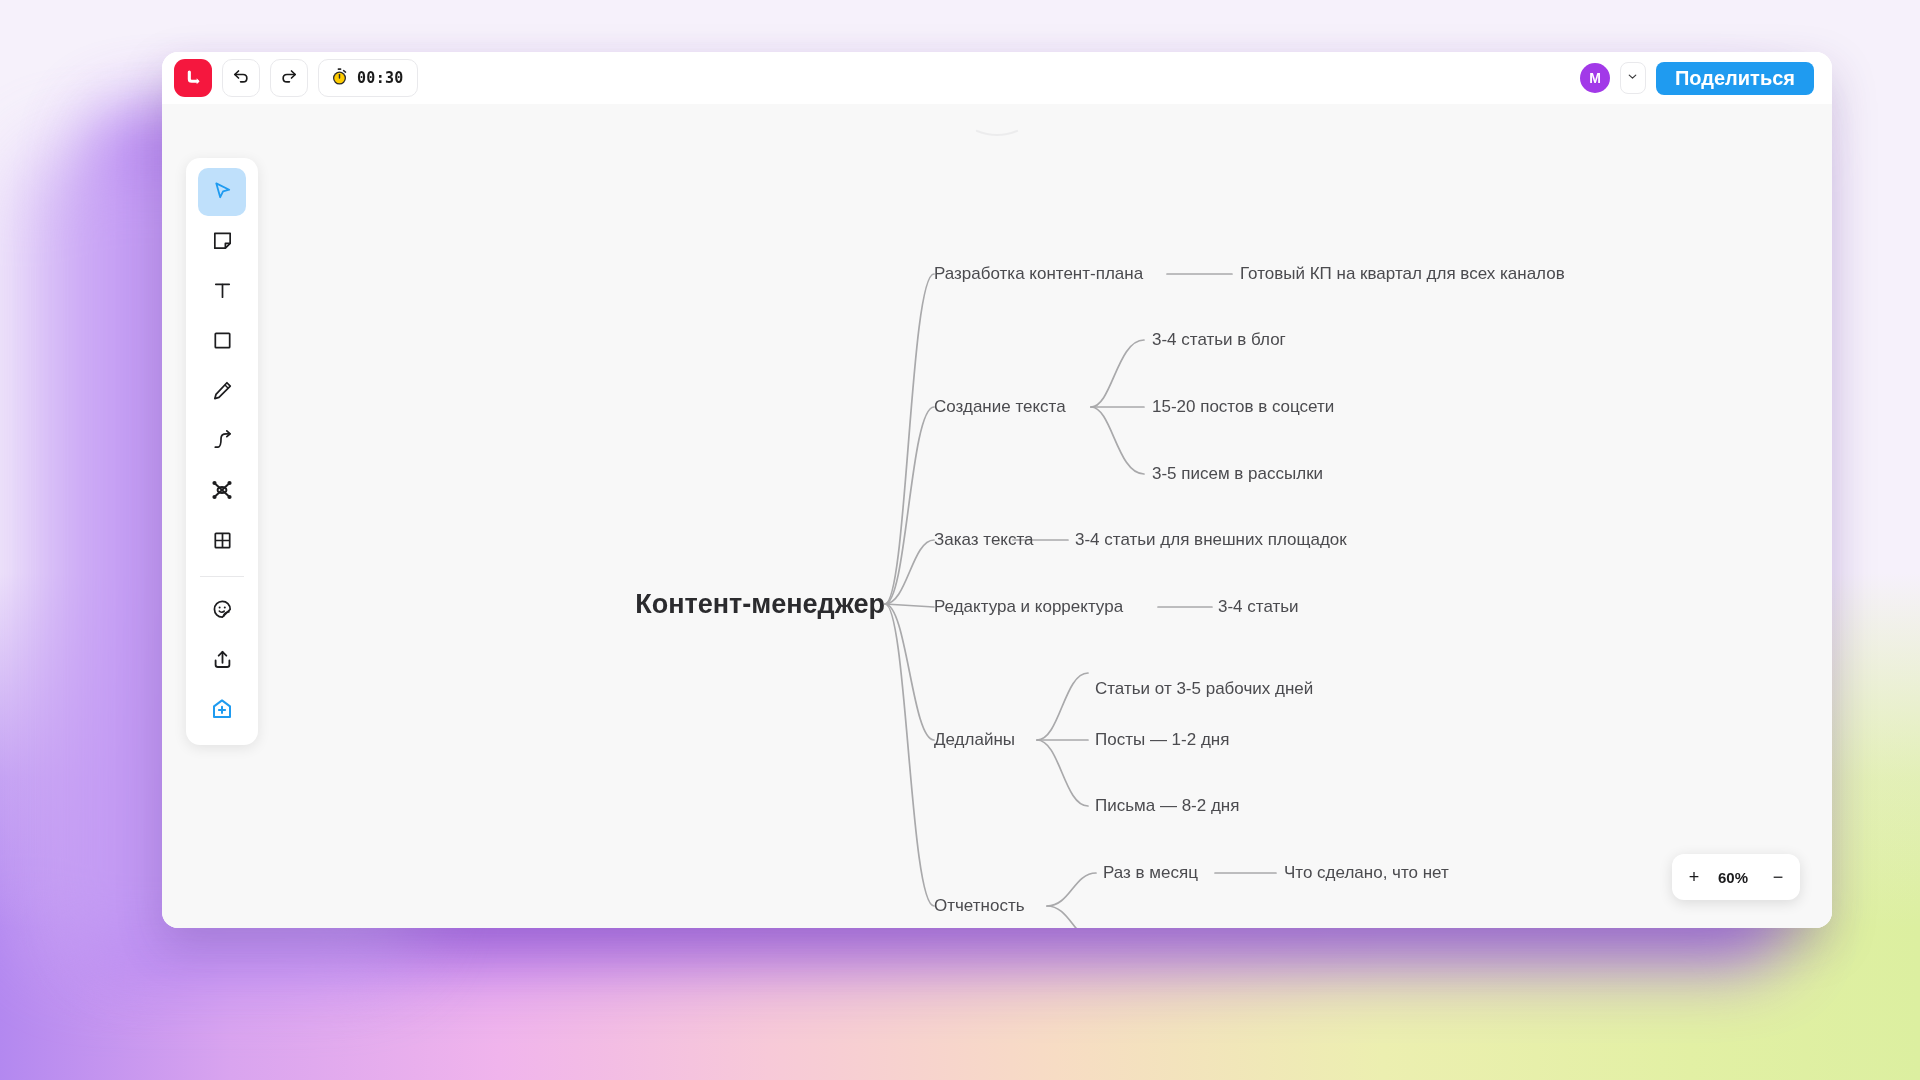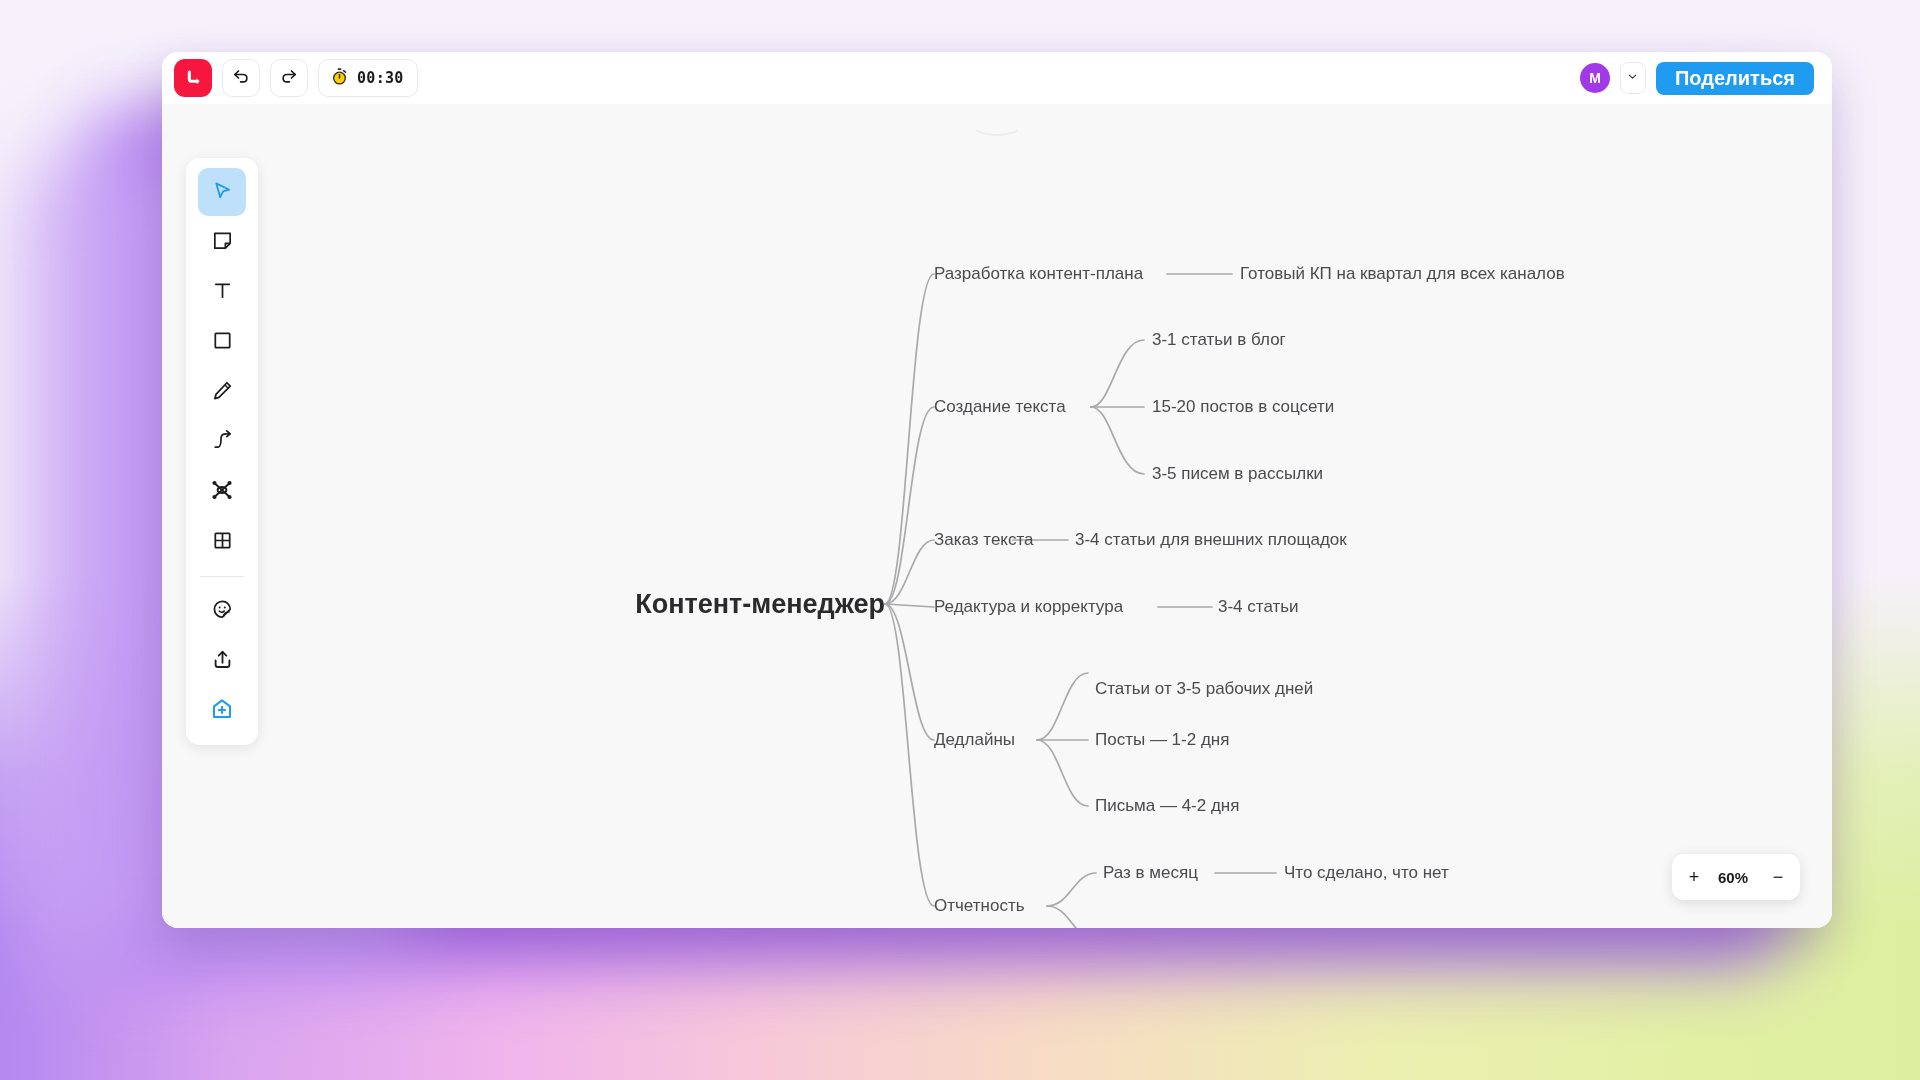--- a/index.html
+++ b/index.html
@@ -385,31 +385,31 @@
 
         <div class="mm-label mm-l1" style="left:772px;top:170px;">Разработка контент-плана</div>
         <div class="mm-label mm-l1" style="left:772px;top:303px;">Создание текста</div>
         <div class="mm-label mm-l1" style="left:772px;top:436px;">Заказ текста</div>
         <div class="mm-label mm-l1" style="left:772px;top:503px;">Редактура и корректура</div>
         <div class="mm-label mm-l1" style="left:772px;top:636px;">Дедлайны</div>
         <div class="mm-label mm-l1" style="left:772px;top:802px;">Отчетность</div>
 
         <div class="mm-label mm-l2" style="left:1078px;top:170px;">Готовый КП на квартал для всех каналов</div>
 
-        <div class="mm-label mm-l2" style="left:990px;top:236px;">3-1 статьи в блог</div>
+        <div class="mm-label mm-l2" style="left:990px;top:236px;">3-4 статьи в блог</div>
         <div class="mm-label mm-l2" style="left:990px;top:303px;">15-20 постов в соцсети</div>
         <div class="mm-label mm-l2" style="left:990px;top:370px;">3-5 писем в рассылки</div>
 
         <div class="mm-label mm-l2" style="left:913px;top:436px;">3-4 статьи для внешних площадок</div>
 
         <div class="mm-label mm-l2" style="left:1056px;top:503px;">3-4 статьи</div>
 
         <div class="mm-label mm-l2" style="left:933px;top:569px;margin-top:16px;">Статьи от 3-5 рабочих дней</div>
         <div class="mm-label mm-l2" style="left:933px;top:636px;">Посты — 1-2 дня</div>
-        <div class="mm-label mm-l2" style="left:933px;top:702px;">Письма — 4-2 дня</div>
+        <div class="mm-label mm-l2" style="left:933px;top:702px;">Письма — 8-2 дня</div>
 
         <div class="mm-label mm-l2" style="left:941px;top:769px;">Раз в месяц</div>
         <div class="mm-label mm-l2" style="left:1122px;top:769px;">Что сделано, что нет</div>
 
       </div>
 
       <div id="toolrail">
 
         <div class="tool active">
           <span>

